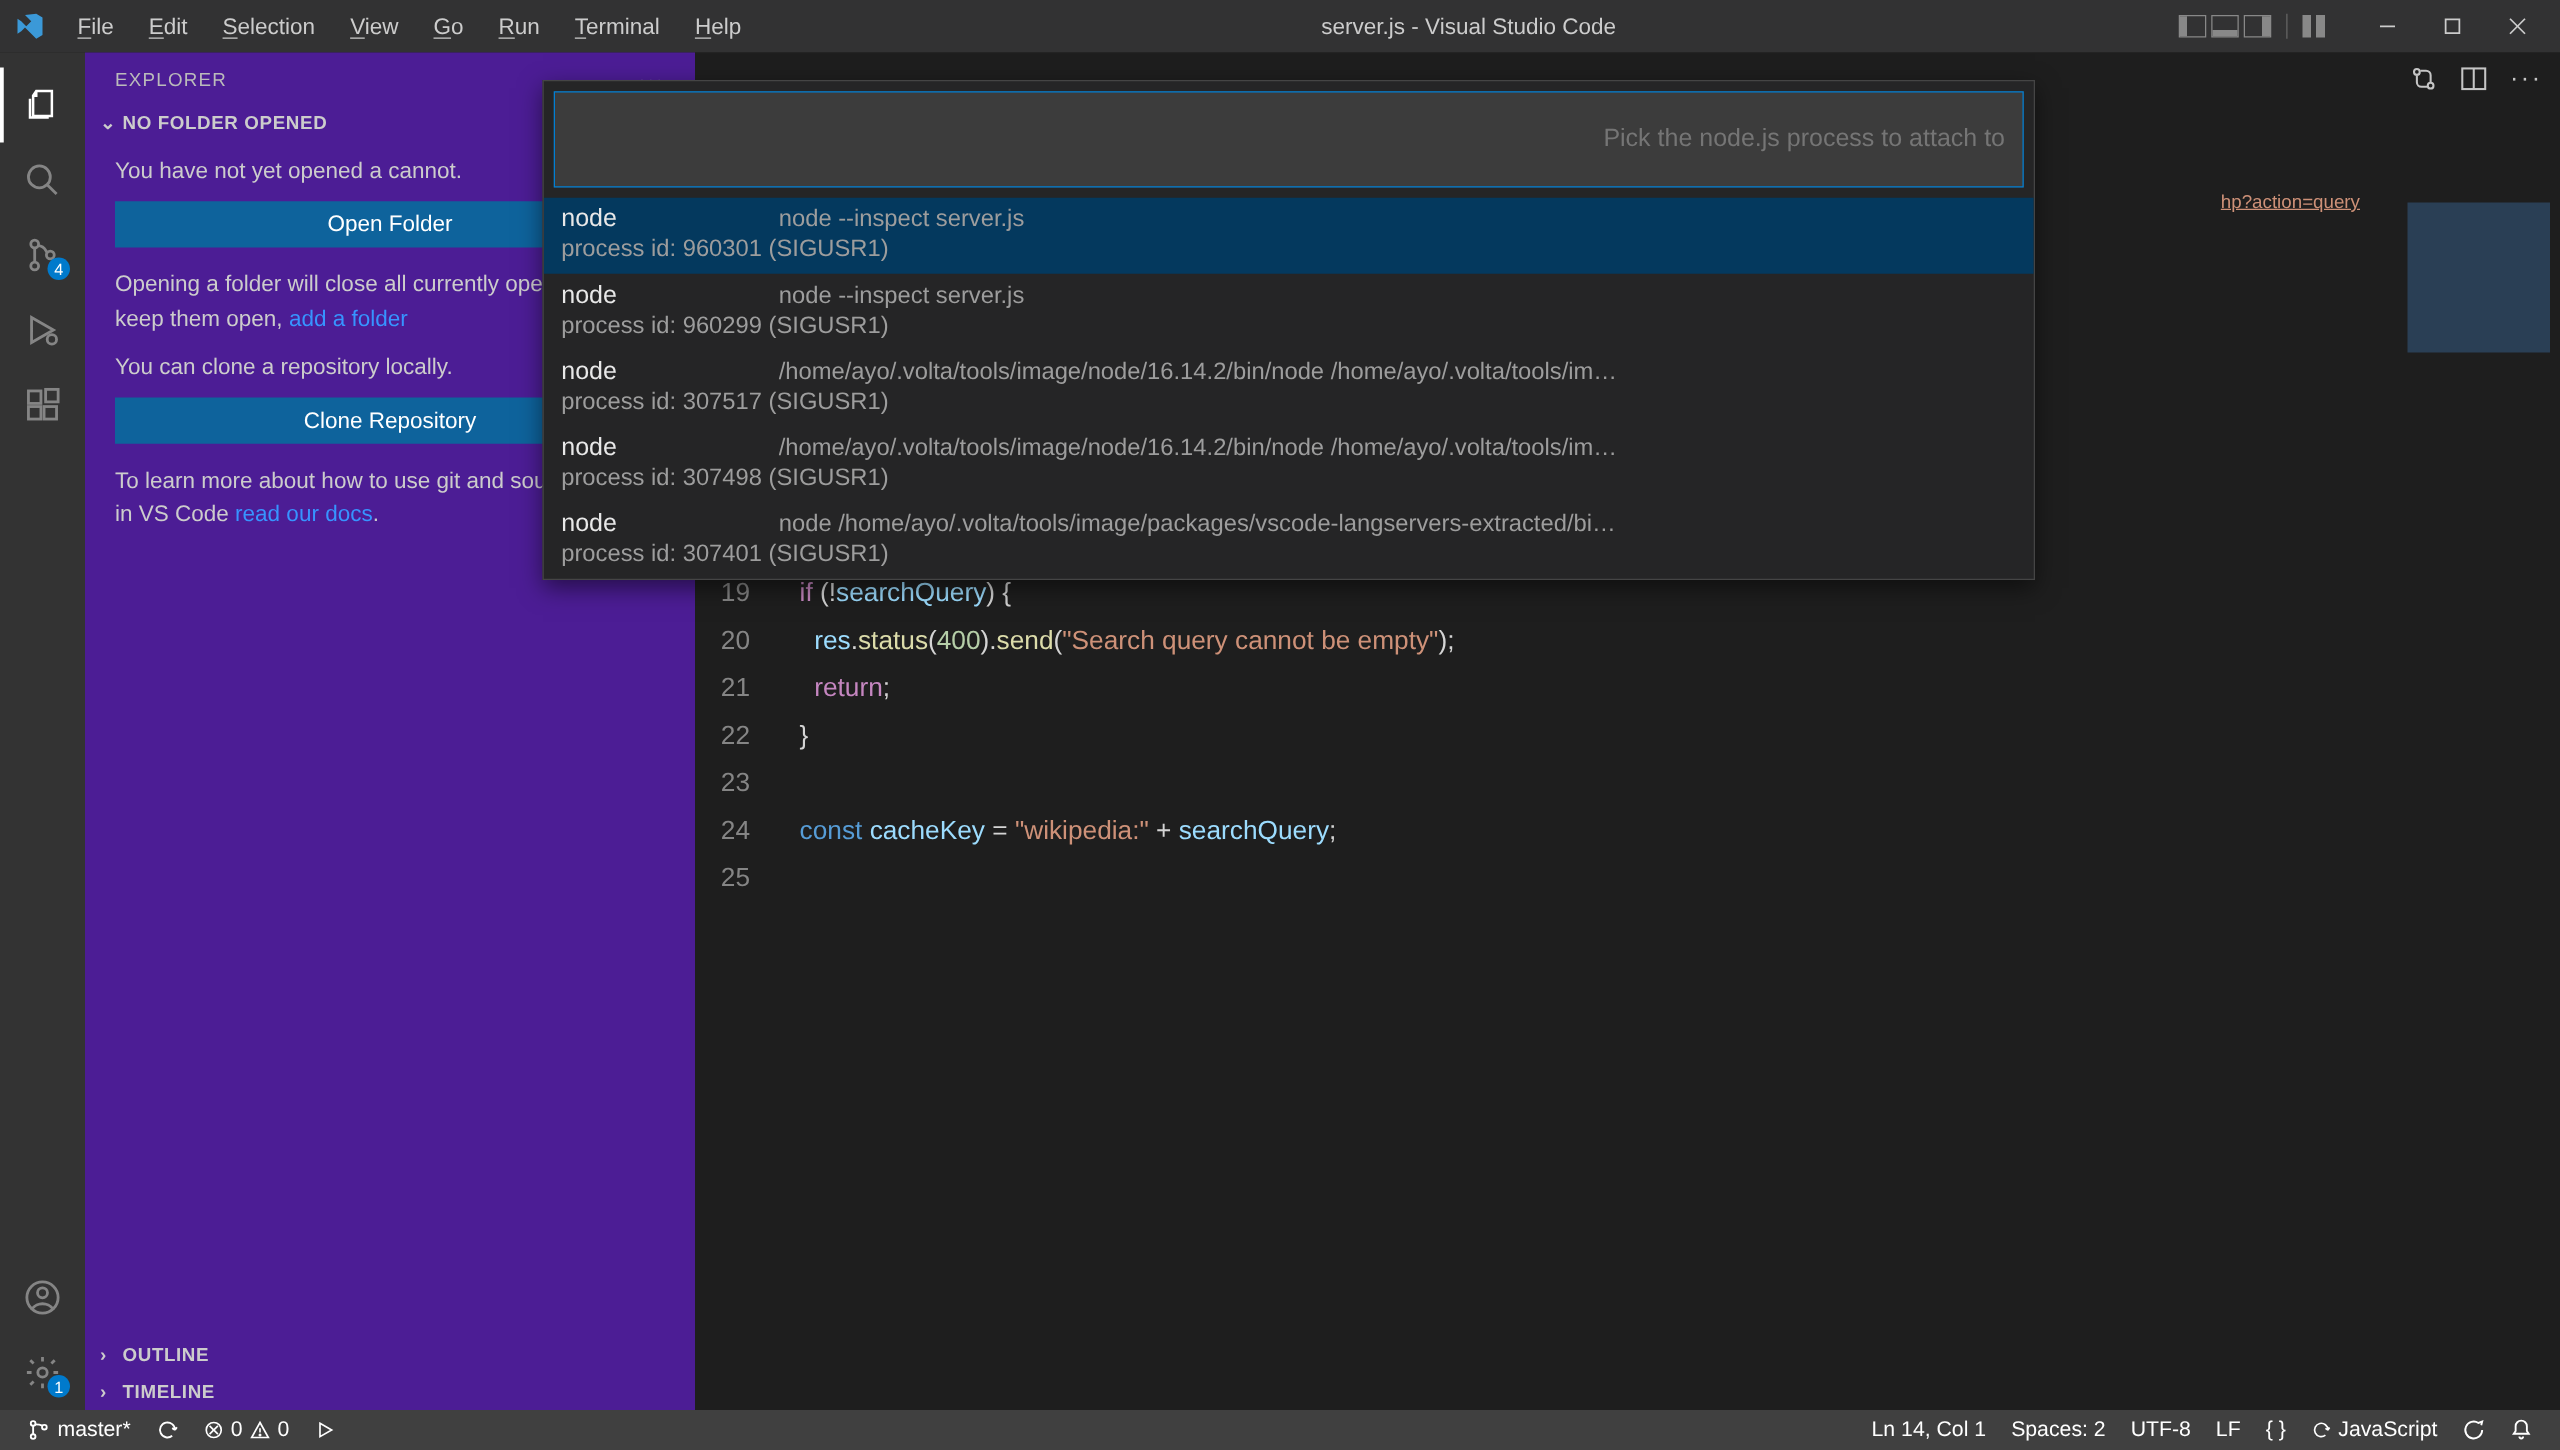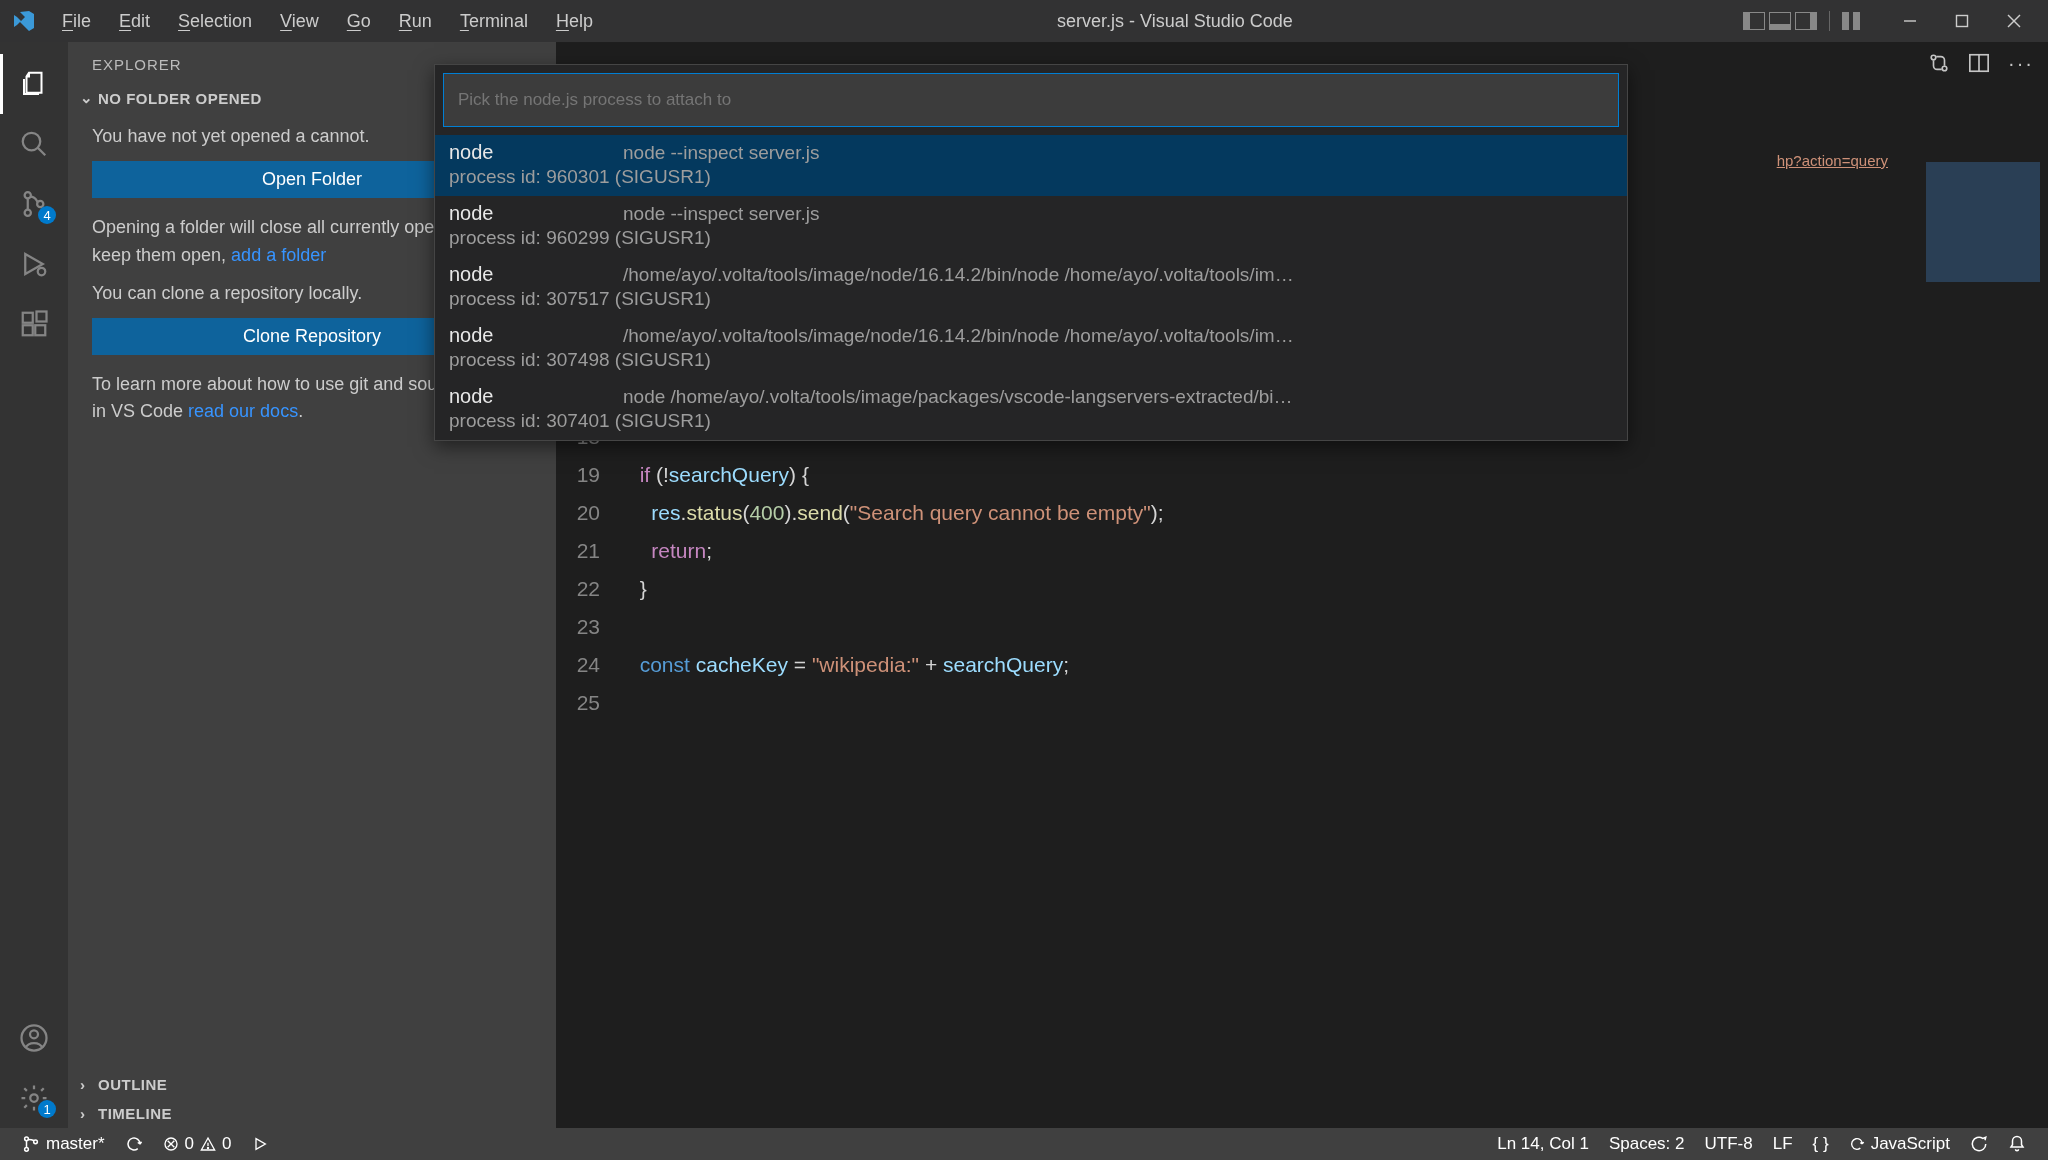--- a/index.html
+++ b/index.html
@@ -20,21 +20,21 @@
 
 
 .main { display: flex; height: calc(1160px - 42px - 32px); }
 .activitybar { width: 68px; background: #333333; display: flex; flex-direction: column; align-items: center; padding-top: 12px; }
 .activitybar .act { width: 68px; height: 60px; display: flex; align-items: center; justify-content: center; color: #858585; position: relative; cursor: pointer; }
 .activitybar .act.active { color: #ffffff; }
 .activitybar .act.active::before { content: ""; position: absolute; left: 0; top: 0; bottom: 0; width: 3px; background: #fff; }
 .activitybar .act .badge { position: absolute; bottom: 10px; right: 12px; background: #007acc; color: #fff; border-radius: 10px; font-size: 13px; min-width: 18px; height: 18px; display: flex; align-items: center; justify-content: center; padding: 0 5px; }
 .activitybar .spacer { flex: 1; }
 
-.sidebar { width: 488px; background: #404040; display: flex; flex-direction: column; color: #cccccc; }
+.sidebar { width: 488px; background: #4c1d95; display: flex; flex-direction: column; color: #cccccc; }
 .sidebar .sb-title { padding: 14px 24px 10px; font-size: 15px; letter-spacing: 1px; color: #bbbbbb; display: flex; justify-content: space-between; align-items: center; }
 .sidebar .sb-section { padding: 6px 12px; font-size: 15px; font-weight: 700; letter-spacing: 0.5px; display: flex; align-items: center; gap: 6px; cursor: pointer; }
 .sidebar .sb-section .chev { display: inline-block; width: 12px; }
 .sidebar .sb-body { padding: 10px 24px; font-size: 18px; line-height: 1.55; }
 .sidebar .sb-body p { margin-bottom: 10px; color: #cccccc; }
 .sidebar .btn { display: block; width: 100%; background: #0e639c; color: #fff; border: none; padding: 8px 0; margin: 8px 0 16px; font-size: 18px; cursor: pointer; }
 .sidebar a { color: #3794ff; text-decoration: none; }
 .sidebar .bottom-sections { margin-top: auto; }
 
 .editor { flex: 1; background: #1e1e1e; position: relative; display: flex; flex-direction: column; }
@@ -54,21 +54,21 @@
 .kw2 { color: #569cd6; }
 .fn { color: #dcdcaa; }
 .str { color: #ce9178; }
 .num { color: #b5cea8; }
 .var { color: #9cdcfe; }
 .pun { color: #d4d4d4; }
 .hl-url { color: #ce9178; text-decoration: underline; text-decoration-color: #ce9178; }
 
 
 .quickpick { position: absolute; top: 64px; left: 434px; width: 1194px; background: #252526; border: 1px solid #454545; box-shadow: 0 6px 18px rgba(0,0,0,0.5); z-index: 50; }
-.quickpick .qp-input { border: 1px solid #007fd4; background: #3c3c3c; color: #cccccc; padding: 16px 14px; font-size: 17px; margin: 8px; display: block; width: calc(100% - 16px); outline: none; }
+.quickpick .qp-input { border: 1px solid #007fd4; background: #3c3c3c; color: #cccccc; padding: 26px 14px; font-size: 20px; margin: 8px; display: block; width: calc(100% - 16px); outline: none; text-align: right; }
 .quickpick .qp-list { max-height: 480px; overflow: hidden; }
 .quickpick .qp-item { padding: 6px 14px 8px; cursor: pointer; }
 .quickpick .qp-item.selected { background: #04395e; }
 .quickpick .qp-row1 { display: flex; gap: 24px; align-items: baseline; }
 .quickpick .qp-label { color: #e8e8e8; font-size: 20px; min-width: 150px; }
 .quickpick .qp-desc { color: #9d9d9d; font-size: 19px; white-space: nowrap; overflow: hidden; text-overflow: ellipsis; flex: 1; }
 .quickpick .qp-detail { color: #9d9d9d; font-size: 19px; margin-top: 2px; }
 
 
 .statusbar { height: 32px; background: #404040; color: #ffffff; display: flex; align-items: center; padding: 0 12px; font-size: 17px; }

